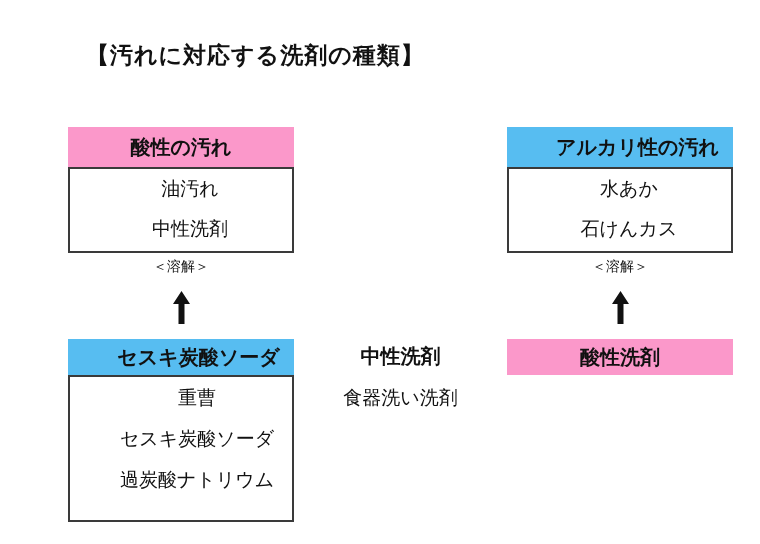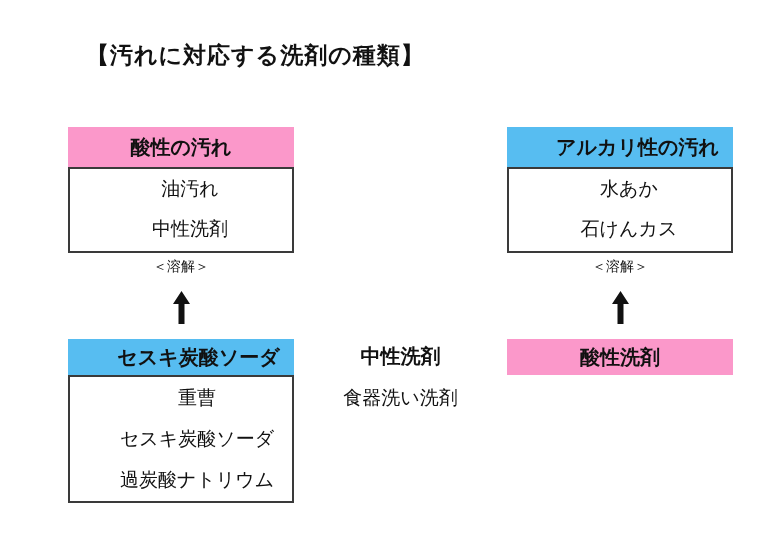--- a/index.html
+++ b/index.html
@@ -21,21 +21,21 @@
   }
   .hdr-top    { top:127px; height:40px; }
   .hdr-bottom { top:339px; height:36px; }
   .pink { background:var(--header_pink,#FB98CA); }
   .blue { background:var(--header_blue,#57BDF1);padding-left:35px; }
   .box {
     background:#ffffff; border:2px solid var(--box_border,#3A3A3A);
     box-sizing:border-box; display:flex; flex-direction:column; align-items:stretch;
   }
   .box-top    { top:167px; height:86px; }
-  .box-bottom { top:375px; height:128px;padding-left:32px; }
+  .box-bottom { top:375px; height:147px;padding-left:32px; }
   .row {
     height:41px; flex:0 0 41px; display:flex; align-items:center; justify-content:center;
     font-size:19px;
   }
   .box-top .row { height:40px; flex:0 0 40px;padding-left:18px; }
   .dissolve {
     top:258px; text-align:center; font-size:14px;
   }
   .arrowwrap {
     top:291px; display:flex; justify-content:center;

